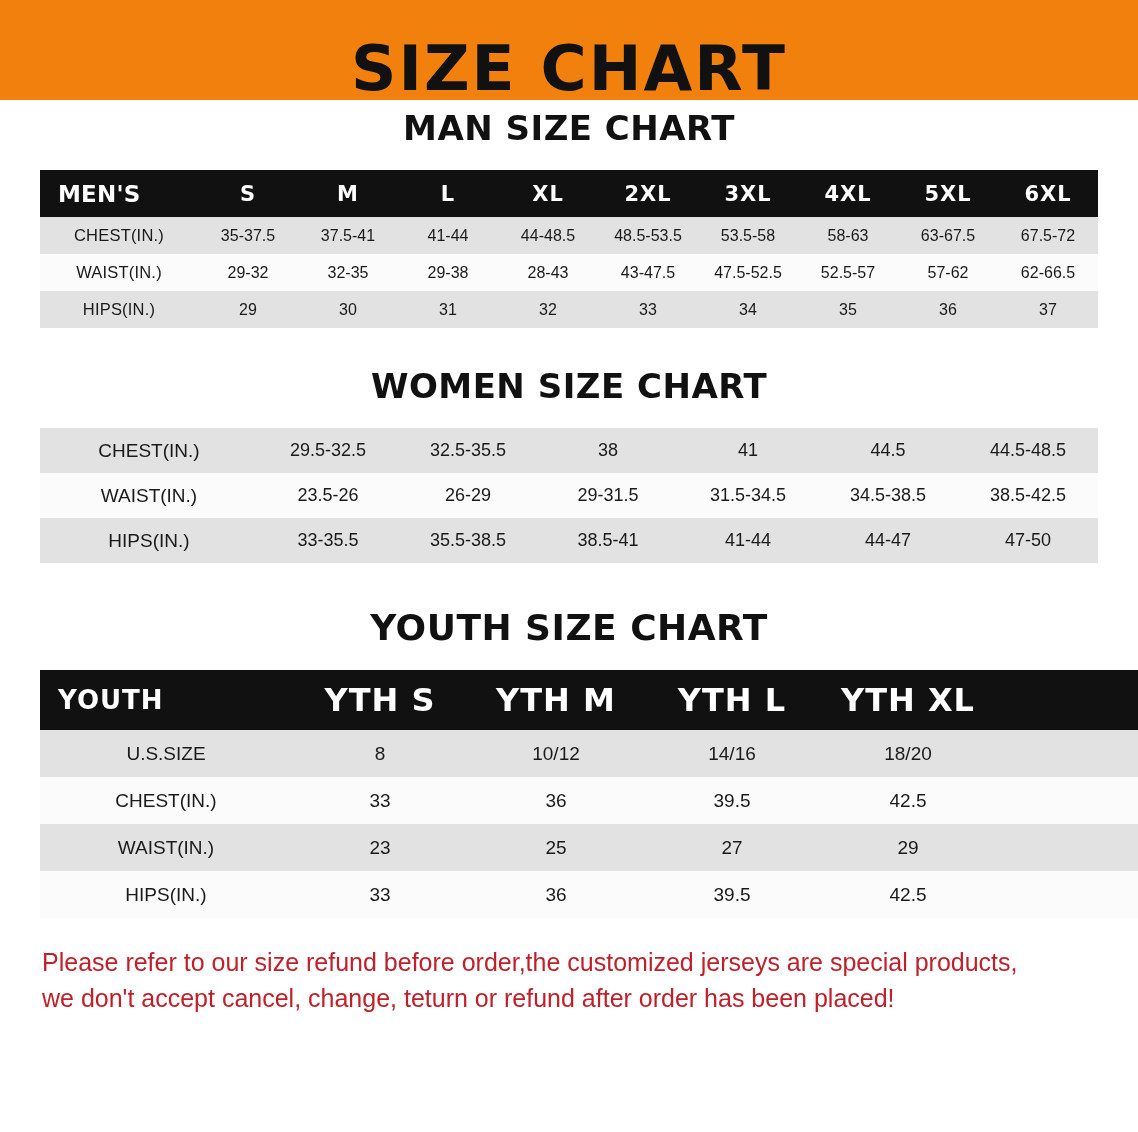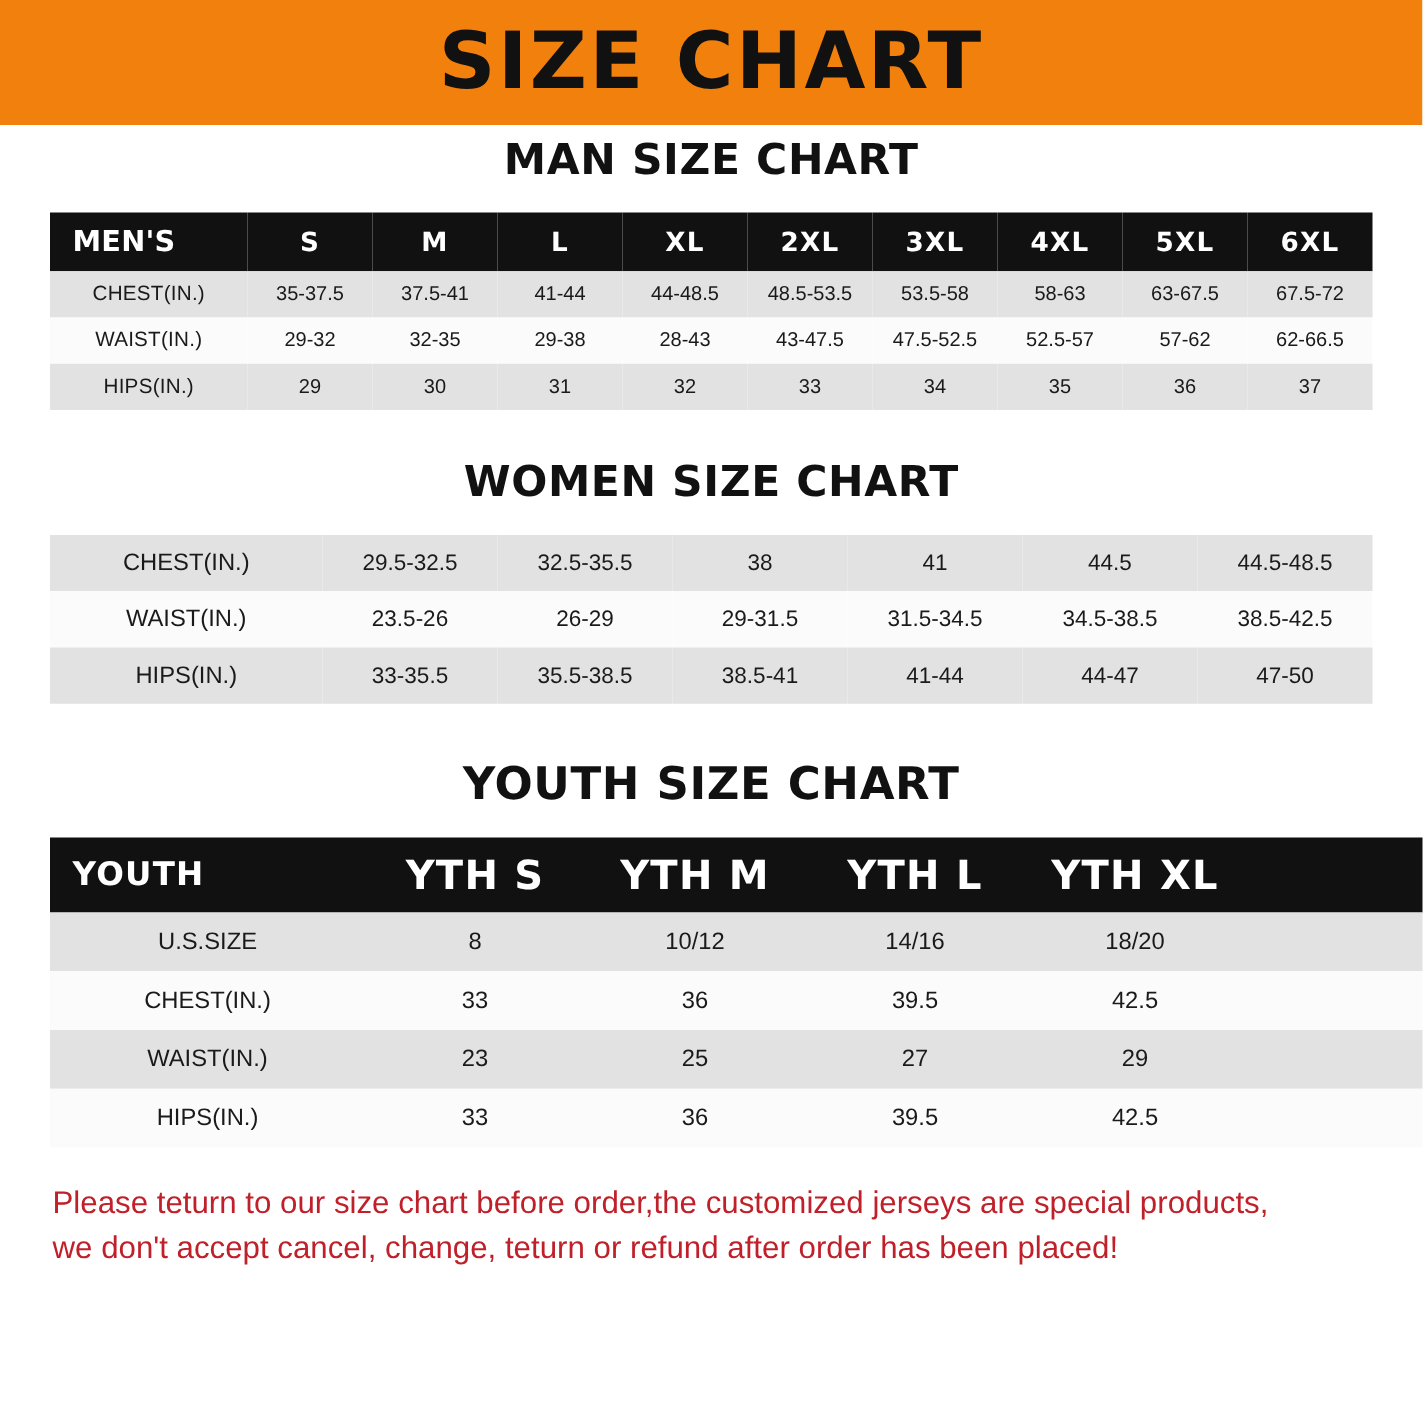--- a/index.html
+++ b/index.html
@@ -18,21 +18,21 @@
     height: 1132px;
     position: relative;
     background: #ffffff;
   }
 
   
   .banner {
     height: 100px;
     background: #f2800d;
     display: flex;
-    align-items: center;
+    align-items: flex-end;
     justify-content: center;
   }
   .banner-title {
     font-family: "DejaVu Sans", sans-serif;
     font-weight: bold;
     font-size: 63px;
     letter-spacing: 2px;
     color: #111111;
     line-height: 1;
     margin-top: -4px;
@@ -296,17 +296,17 @@
           <td>36</td>
           <td>39.5</td>
           <td>42.5</td>
           <td></td>
         </tr>
       </tbody>
     </table>
   </div>
 
   <div class="note">
-    <span>Please teturn to our size chart before order,the customized jerseys are special products,</span>
+    <span>Please refer to our size refund before order,the customized jerseys are special products,</span>
     <span>we don't accept cancel, change, teturn or refund after order has been placed!</span>
   </div>
 
 </div>
 
 </body></html>

